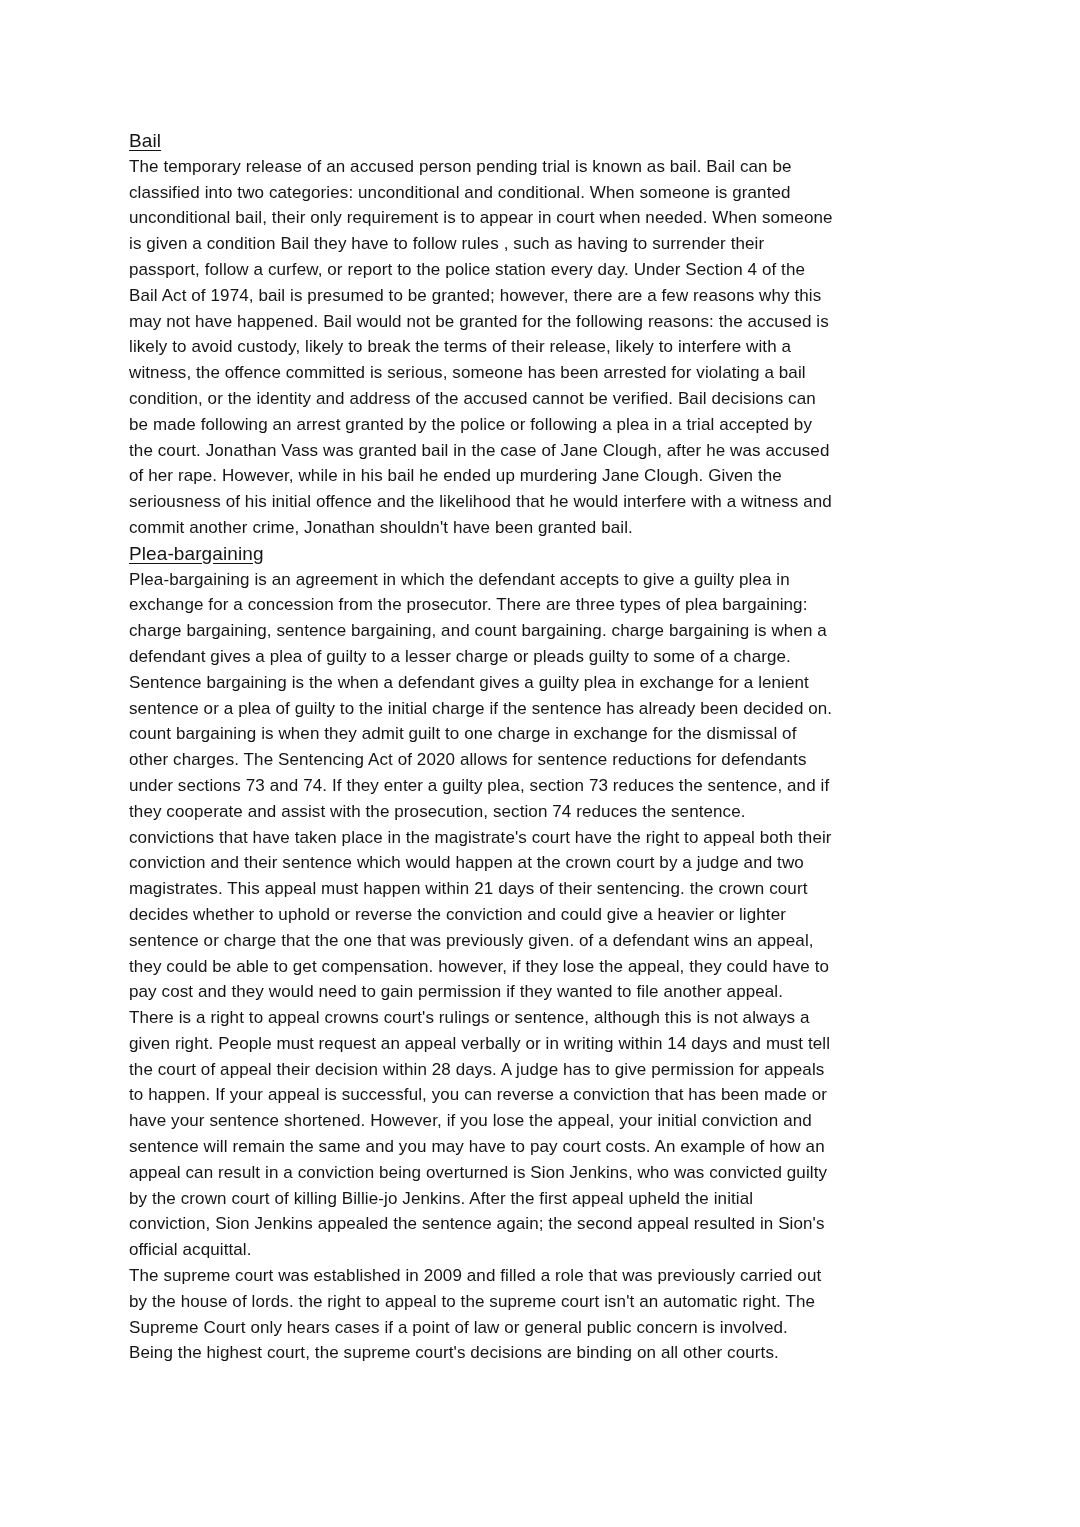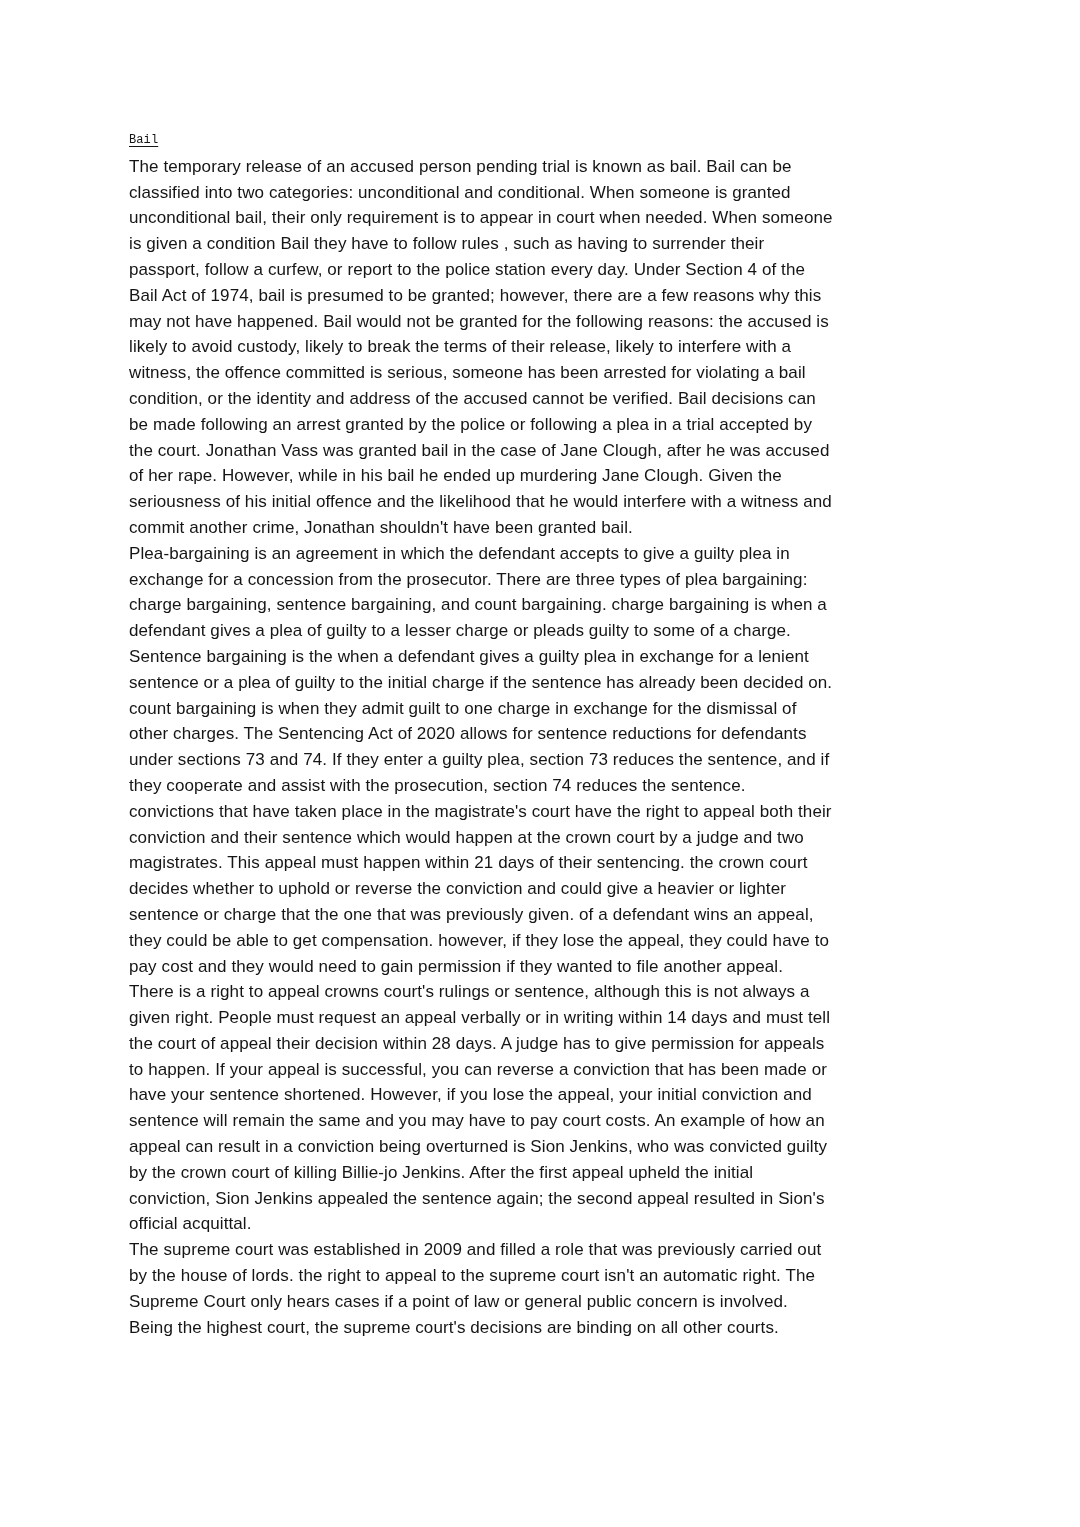--- a/index.html
+++ b/index.html
@@ -19,24 +19,23 @@
   .content {
     position: absolute;
     left: 129px;
     top: 128px;
     width: 824px;
     font-size: 17px;
     line-height: 25.8px;
     letter-spacing: 0.1px;
   }
   .section-heading {
-    font-size: 12px;
+    font-size: 19px;
     line-height: 25.8px;
     font-weight: 400;
-    font-family: Liberation Mono, monospace;
   }
   .section-heading span {
     text-decoration: underline;
     text-underline-offset: 3px;
   }
   .paragraph {
     white-space: pre-line;
   }
 </style>
 </head>
@@ -60,20 +59,23 @@
 witness, the offence committed is serious, someone has been arrested for violating a bail
 condition, or the identity and address of the accused cannot be verified. Bail decisions can
 be made following an arrest granted by the police or following a plea in a trial accepted by
 the court. Jonathan Vass was granted bail in the case of Jane Clough, after he was accused
 of her rape. However, while in his bail he ended up murdering  Jane Clough. Given the
 seriousness of his initial offence and the likelihood that he would interfere with a witness and
 commit another crime, Jonathan shouldn't have been granted bail.</div>
     </div>
 
     <div class="section">
+      <div class="section-heading">
+        <span>Plea-bargaining</span>
+      </div>
       <div class="paragraph">Plea-bargaining is an agreement in which the defendant accepts to give a guilty plea in
 exchange for a concession from the prosecutor. There are three types of plea bargaining:
 charge bargaining, sentence bargaining, and count bargaining. charge bargaining is when a
 defendant gives a plea of guilty to a lesser charge or pleads guilty to some of a charge.
 Sentence bargaining is the when a defendant gives a guilty plea in exchange for a lenient
 sentence or a plea of guilty to the initial charge if the sentence has already been decided on.
 count bargaining is when they admit guilt to one charge in exchange for the dismissal of
 other charges. The Sentencing Act of 2020 allows for sentence reductions for defendants
 under sections 73 and 74. If they enter a guilty plea, section 73 reduces the sentence, and if
 they cooperate and assist with the prosecution, section 74 reduces the sentence.</div>

